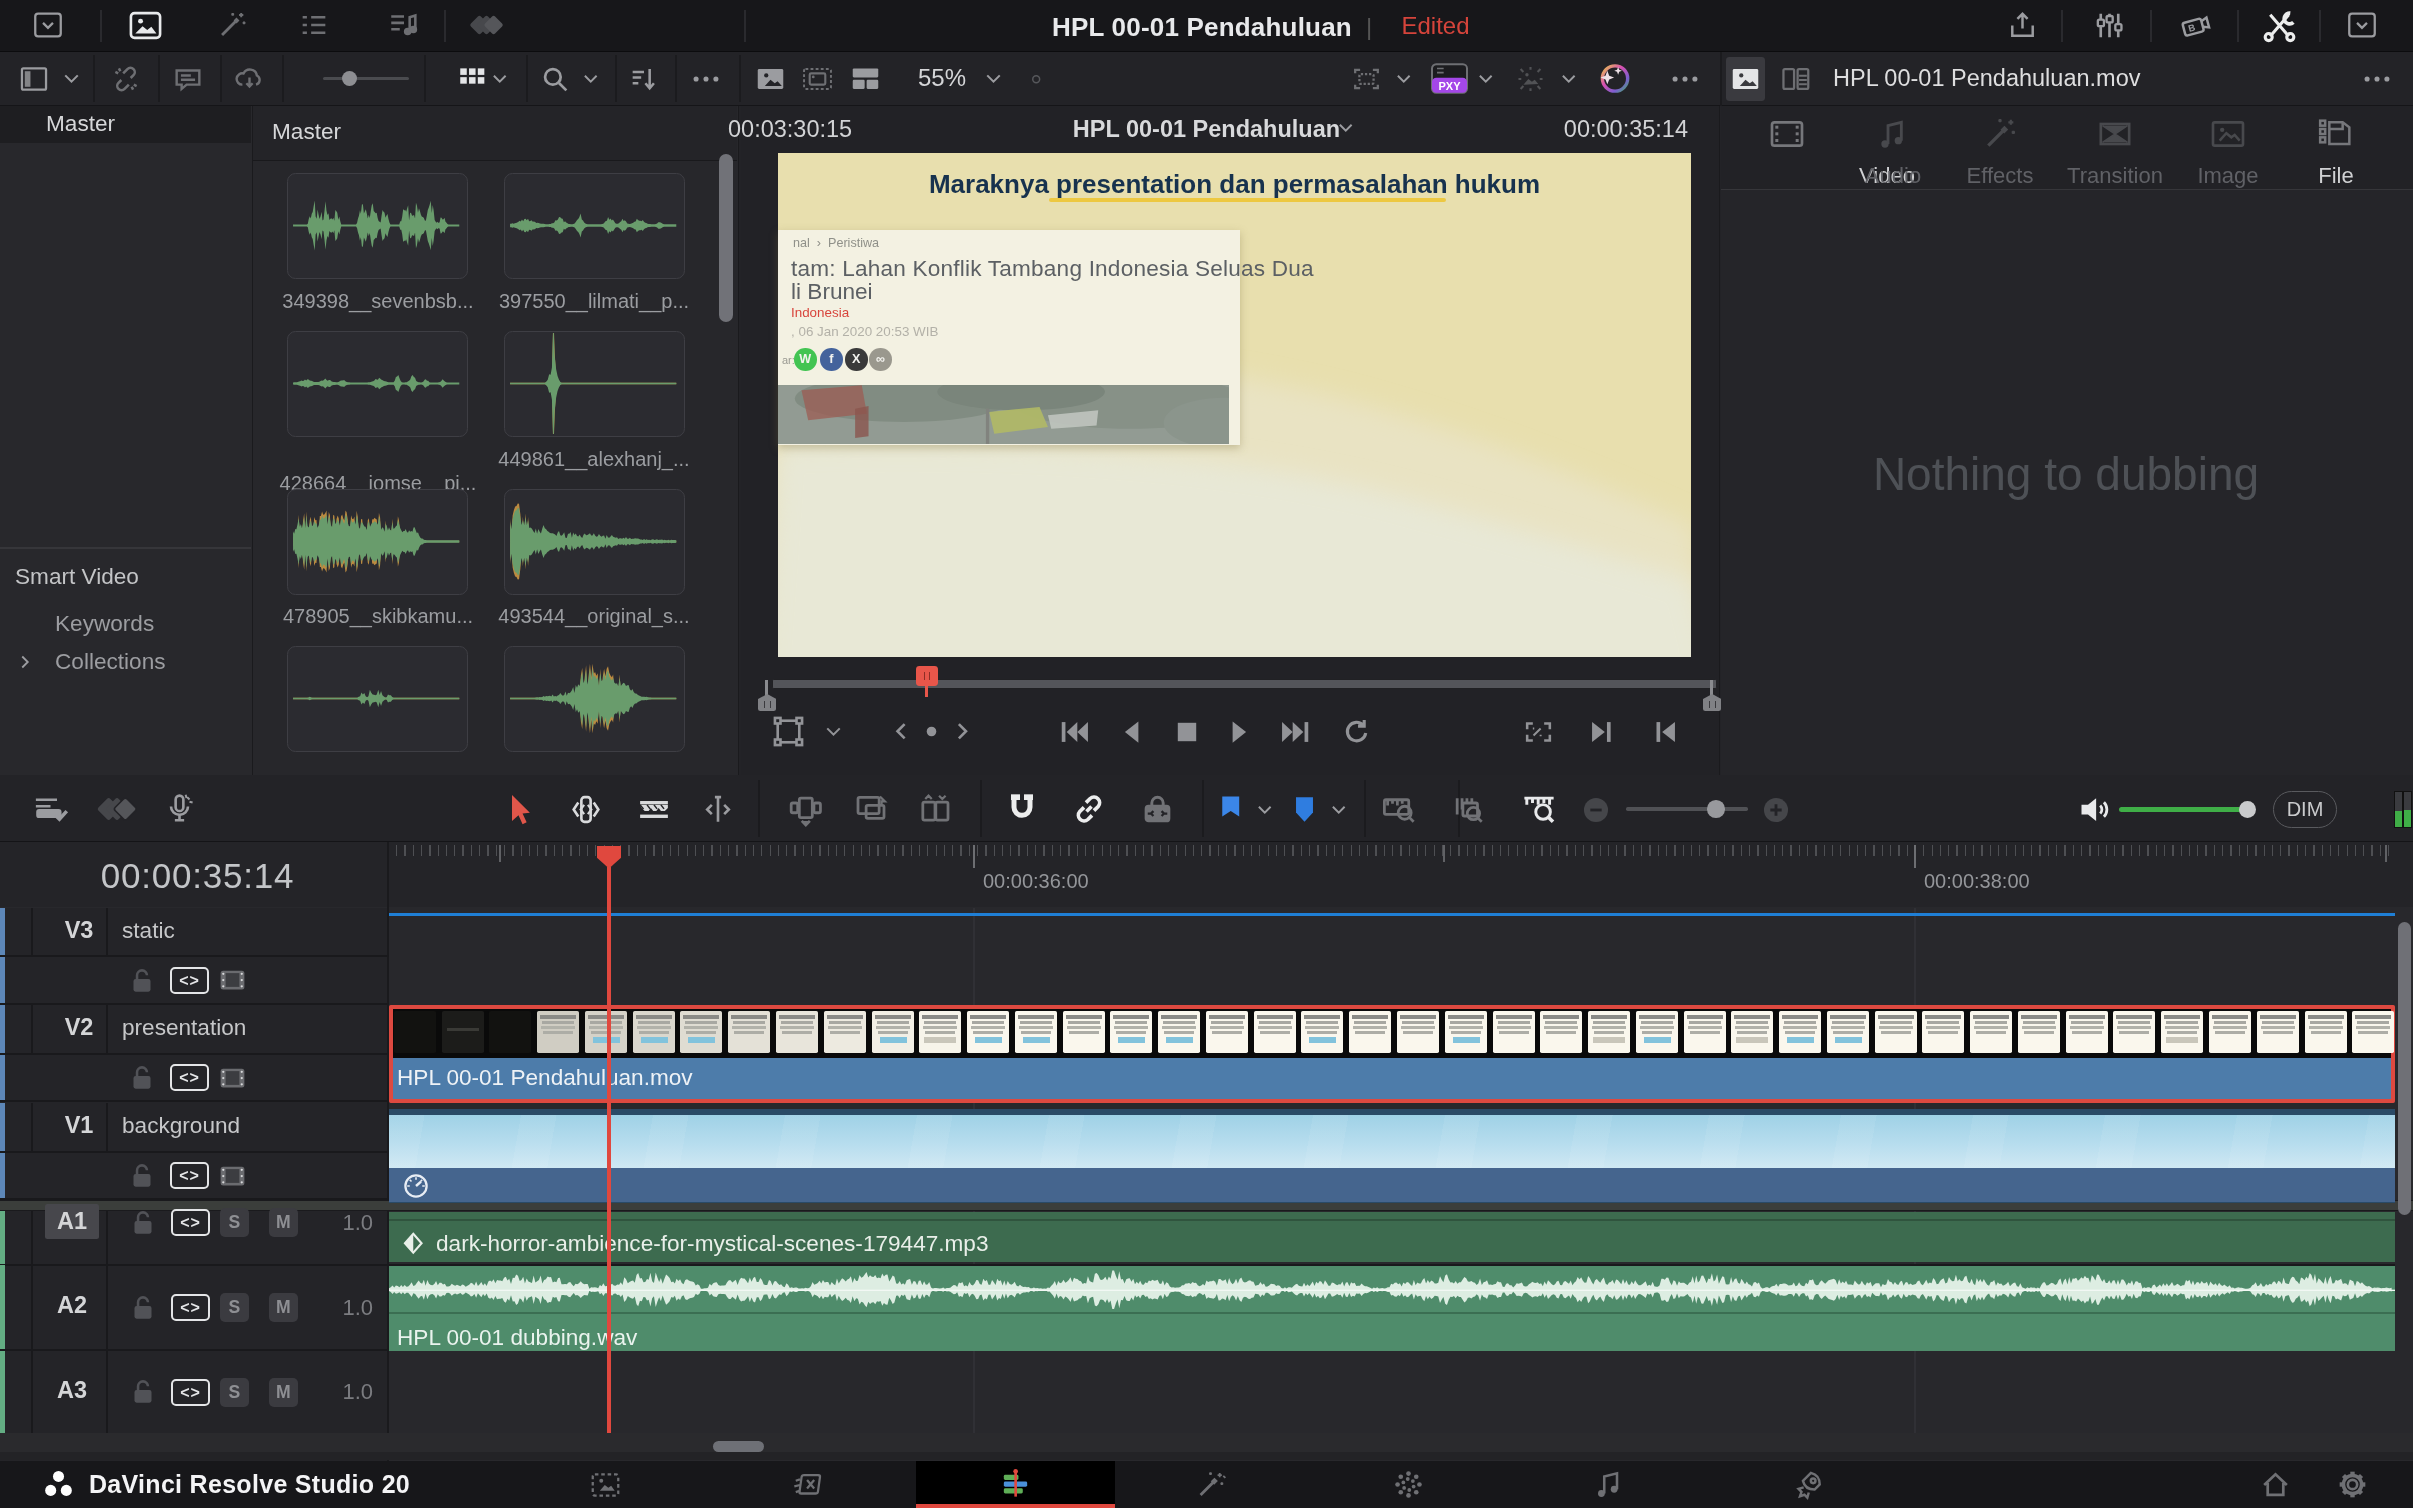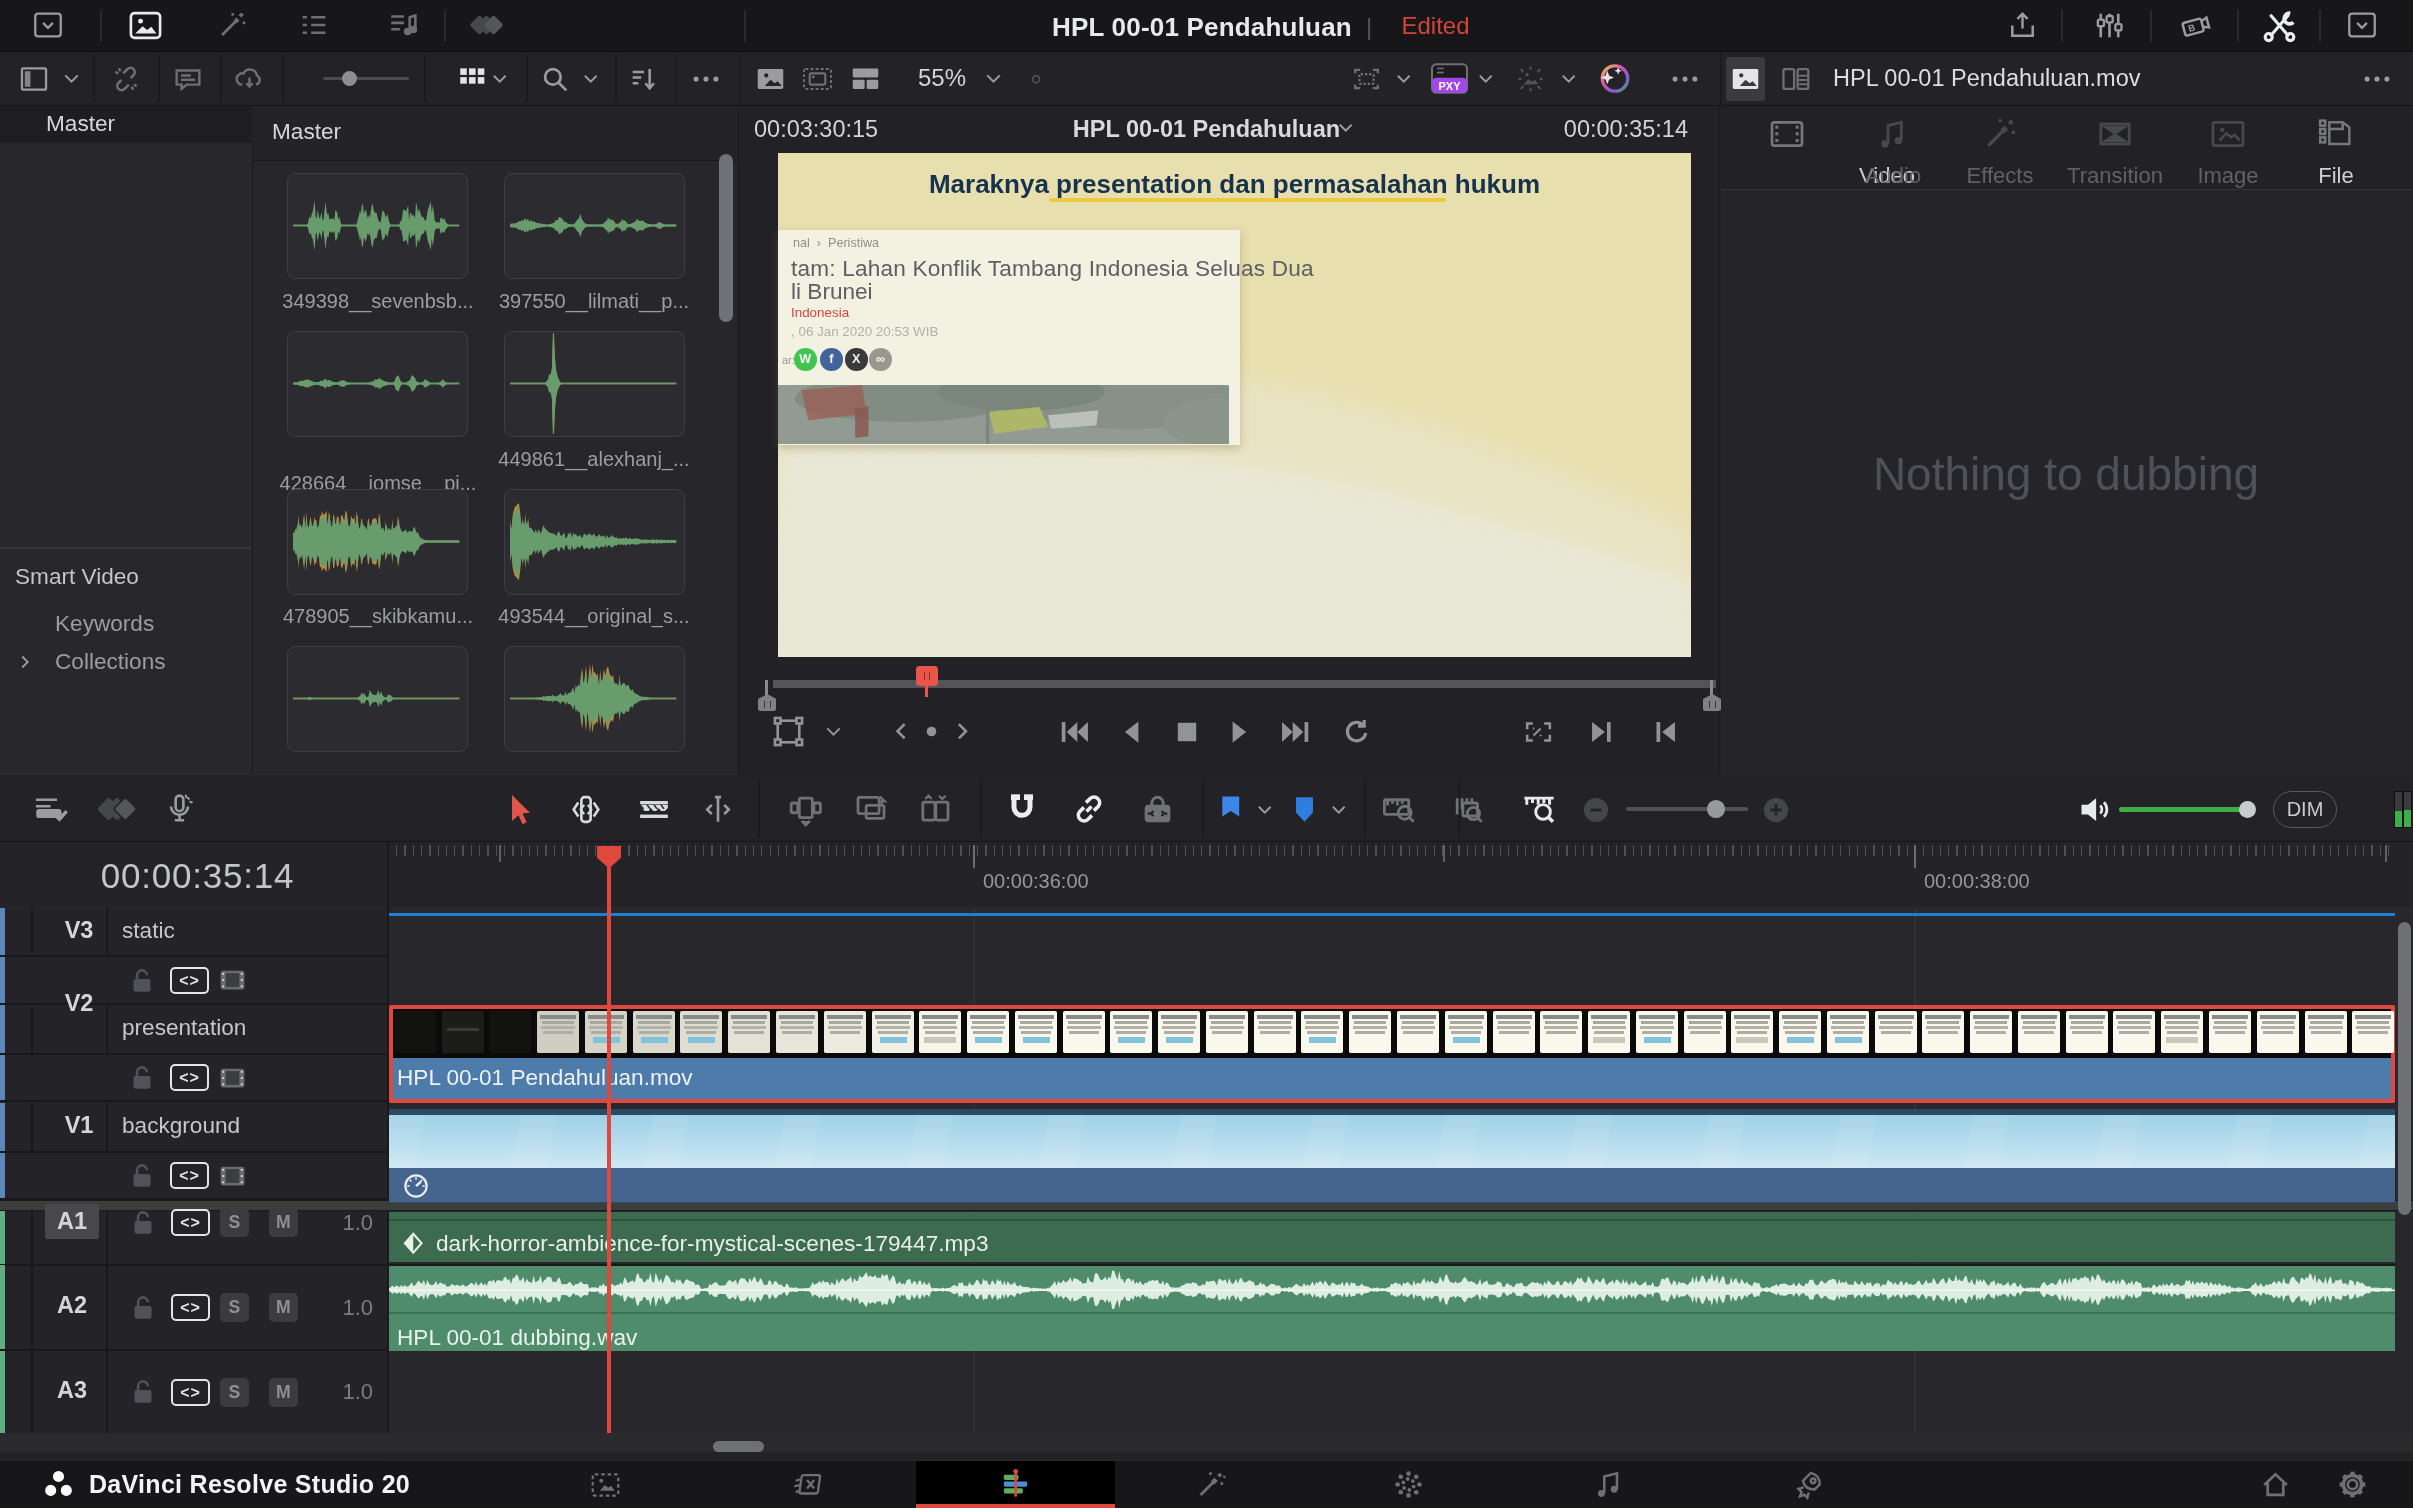--- a/index.html
+++ b/index.html
@@ -329,21 +329,21 @@
         <polygon points="6.0,59.0 7.7,59.0 9.3,59.0 11.0,59.0 12.7,59.0 14.3,59.0 16.0,59.0 17.6,59.0 19.3,59.0 21.0,59.0 22.6,59.0 24.3,58.7 26.0,57.8 27.6,58.9 29.3,59.0 31.0,59.0 32.6,59.0 34.3,59.0 35.9,59.0 37.6,59.0 39.3,59.0 40.9,59.0 42.6,59.0 44.3,59.0 45.9,59.0 47.6,59.0 49.3,59.0 50.9,59.0 52.6,59.0 54.3,59.0 55.9,59.0 57.6,59.0 59.2,59.0 60.9,59.0 62.6,59.0 64.2,59.0 65.9,59.0 67.6,59.0 69.2,59.0 70.9,59.0 72.6,59.0 74.2,59.0 75.9,59.0 77.5,59.0 79.2,59.0 80.9,59.0 82.5,59.0 84.2,58.0 85.9,57.4 87.5,52.8 89.2,55.3 90.9,53.4 92.5,57.4 94.2,58.5 95.8,57.3 97.5,49.7 99.2,53.2 100.8,55.1 102.5,55.4 104.2,56.0 105.8,55.2 107.5,49.6 109.2,55.9 110.8,51.0 112.5,56.1 114.2,57.7 115.8,58.7 117.5,58.6 119.1,55.3 120.8,56.1 122.5,56.0 124.1,58.2 125.8,59.0 127.5,59.0 129.1,59.0 130.8,59.0 132.5,59.0 134.1,59.0 135.8,59.0 137.4,59.0 139.1,59.0 140.8,59.0 142.4,59.0 144.1,59.0 145.8,59.0 147.4,59.0 149.1,59.0 150.8,59.0 152.4,59.0 154.1,59.0 155.7,59.0 157.4,59.0 159.1,59.0 160.7,59.0 162.4,59.0 164.1,59.0 165.7,59.0 167.4,59.0 169.1,59.0 170.7,59.0 172.4,59.0 174.1,59.0 175.7,59.0 177.4,59.0 179.0,59.0 180.7,59.0 182.4,59.0 184.0,59.0 185.7,59.0 187.4,59.0 189.0,59.0 190.7,59.0 192.4,59.0 194.0,59.0 195.7,59.0 197.3,59.0 199.0,59.0 200.7,59.0 202.3,59.0 204.0,59.0 204.0,61.0 202.3,61.0 200.7,61.0 199.0,61.0 197.3,61.0 195.7,61.0 194.0,61.0 192.4,61.0 190.7,61.0 189.0,61.0 187.4,61.0 185.7,61.0 184.0,61.0 182.4,61.0 180.7,61.0 179.0,61.0 177.4,61.0 175.7,61.0 174.1,61.0 172.4,61.0 170.7,61.0 169.1,61.0 167.4,61.0 165.7,61.0 164.1,61.0 162.4,61.0 160.7,61.0 159.1,61.0 157.4,61.0 155.7,61.0 154.1,61.0 152.4,61.0 150.8,61.0 149.1,61.0 147.4,61.0 145.8,61.0 144.1,61.0 142.4,61.0 140.8,61.0 139.1,61.0 137.4,61.0 135.8,61.0 134.1,61.0 132.5,61.0 130.8,61.0 129.1,61.0 127.5,61.0 125.8,61.0 124.1,61.8 122.5,64.0 120.8,63.9 119.1,64.7 117.5,61.4 115.8,61.3 114.2,62.3 112.5,63.9 110.8,69.0 109.2,64.1 107.5,70.4 105.8,64.8 104.2,64.0 102.5,64.6 100.8,64.9 99.2,66.8 97.5,70.3 95.8,62.7 94.2,61.5 92.5,62.6 90.9,66.6 89.2,64.7 87.5,67.2 85.9,62.6 84.2,62.0 82.5,61.0 80.9,61.0 79.2,61.0 77.5,61.0 75.9,61.0 74.2,61.0 72.6,61.0 70.9,61.0 69.2,61.0 67.6,61.0 65.9,61.0 64.2,61.0 62.6,61.0 60.9,61.0 59.2,61.0 57.6,61.0 55.9,61.0 54.3,61.0 52.6,61.0 50.9,61.0 49.3,61.0 47.6,61.0 45.9,61.0 44.3,61.0 42.6,61.0 40.9,61.0 39.3,61.0 37.6,61.0 35.9,61.0 34.3,61.0 32.6,61.0 31.0,61.0 29.3,61.0 27.6,61.1 26.0,62.2 24.3,61.3 22.6,61.0 21.0,61.0 19.3,61.0 17.6,61.0 16.0,61.0 14.3,61.0 12.7,61.0 11.0,61.0 9.3,61.0 7.7,61.0 6.0,61.0" fill="#699c6c" fill-opacity="1.0"></polygon>
       </svg>
     </div>
     <div class="abs" style="left:504px;top:646px;width:181px;height:106px;background:#2b2b30;border:1.7px solid #3e3e44;border-radius:8.4px;overflow:hidden;">
       <svg width="178" height="101" viewBox="0 0 212 120" style="margin-top:0.8px">
         <polygon points="6.0,59.0 7.5,59.0 9.1,59.0 10.6,59.0 12.1,59.0 13.7,59.0 15.2,59.0 16.7,59.0 18.3,59.0 19.8,59.0 21.3,59.0 22.9,59.0 24.4,59.0 26.0,59.0 27.5,59.0 29.0,59.0 30.6,59.0 32.1,59.0 33.6,59.0 35.2,59.0 36.7,59.0 38.2,59.0 39.8,59.0 41.3,59.0 42.8,59.0 44.4,59.0 45.9,58.5 47.4,59.0 49.0,58.5 50.5,58.6 52.0,58.5 53.6,58.4 55.1,58.7 56.7,57.7 58.2,58.8 59.7,58.5 61.3,58.8 62.8,58.3 64.3,57.9 65.9,56.7 67.4,57.8 68.9,58.4 70.5,57.9 72.0,55.9 73.5,58.4 75.1,56.7 76.6,56.8 78.1,56.2 79.7,55.1 81.2,53.2 82.7,56.7 84.3,52.0 85.8,53.5 87.3,51.4 88.9,52.5 90.4,32.2 92.0,23.4 93.5,50.7 95.0,34.5 96.6,20.3 98.1,51.6 99.6,32.5 101.2,18.7 102.7,34.8 104.2,18.6 105.8,30.2 107.3,28.3 108.8,32.9 110.4,29.9 111.9,52.3 113.4,24.7 115.0,49.6 116.5,34.2 118.0,24.5 119.6,33.6 121.1,24.6 122.7,21.5 124.2,29.3 125.7,32.7 127.3,34.6 128.8,31.3 130.3,50.6 131.9,51.3 133.4,51.0 134.9,52.7 136.5,31.5 138.0,52.5 139.5,51.5 141.1,50.7 142.6,51.0 144.1,52.6 145.7,52.1 147.2,52.0 148.7,54.6 150.3,55.4 151.8,54.4 153.3,56.1 154.9,57.0 156.4,57.0 158.0,57.7 159.5,58.2 161.0,58.6 162.6,58.9 164.1,58.9 165.6,59.0 167.2,59.0 168.7,59.0 170.2,59.0 171.8,59.0 173.3,59.0 174.8,59.0 176.4,59.0 177.9,59.0 179.4,59.0 181.0,59.0 182.5,59.0 184.0,59.0 185.6,59.0 187.1,59.0 188.7,59.0 190.2,59.0 191.7,59.0 193.3,59.0 194.8,59.0 196.3,59.0 197.9,59.0 199.4,59.0 200.9,59.0 202.5,59.0 204.0,59.0 204.0,61.0 202.5,61.0 200.9,61.0 199.4,61.0 197.9,61.0 196.3,61.0 194.8,61.0 193.3,61.0 191.7,61.0 190.2,61.0 188.7,61.0 187.1,61.0 185.6,61.0 184.0,61.0 182.5,61.0 181.0,61.0 179.4,61.0 177.9,61.0 176.4,61.0 174.8,61.0 173.3,61.0 171.8,61.0 170.2,61.0 168.7,61.0 167.2,61.0 165.6,61.0 164.1,61.1 162.6,61.1 161.0,61.4 159.5,61.8 158.0,62.3 156.4,63.0 154.9,63.0 153.3,63.9 151.8,65.6 150.3,64.6 148.7,65.4 147.2,68.0 145.7,67.9 144.1,67.4 142.6,69.0 141.1,69.3 139.5,68.5 138.0,67.5 136.5,88.5 134.9,67.3 133.4,69.0 131.9,68.7 130.3,69.4 128.8,88.7 127.3,85.4 125.7,87.3 124.2,90.7 122.7,98.5 121.1,95.4 119.6,86.4 118.0,95.5 116.5,85.8 115.0,70.4 113.4,95.3 111.9,67.7 110.4,90.1 108.8,87.1 107.3,91.7 105.8,89.8 104.2,101.4 102.7,85.2 101.2,101.3 99.6,87.5 98.1,68.4 96.6,99.7 95.0,85.5 93.5,69.3 92.0,96.6 90.4,87.8 88.9,67.5 87.3,68.6 85.8,66.5 84.3,68.0 82.7,63.3 81.2,66.8 79.7,64.9 78.1,63.8 76.6,63.2 75.1,63.3 73.5,61.6 72.0,64.1 70.5,62.1 68.9,61.6 67.4,62.2 65.9,63.3 64.3,62.1 62.8,61.7 61.3,61.2 59.7,61.5 58.2,61.2 56.7,62.3 55.1,61.3 53.6,61.6 52.0,61.5 50.5,61.4 49.0,61.5 47.4,61.0 45.9,61.5 44.4,61.0 42.8,61.0 41.3,61.0 39.8,61.0 38.2,61.0 36.7,61.0 35.2,61.0 33.6,61.0 32.1,61.0 30.6,61.0 29.0,61.0 27.5,61.0 26.0,61.0 24.4,61.0 22.9,61.0 21.3,61.0 19.8,61.0 18.3,61.0 16.7,61.0 15.2,61.0 13.7,61.0 12.1,61.0 10.6,61.0 9.1,61.0 7.5,61.0 6.0,61.0" fill="#bb8a40" fill-opacity="1.0"></polygon>
         <polygon points="6.0,59.0 7.5,59.0 9.1,59.0 10.6,59.0 12.1,59.0 13.7,59.0 15.2,59.0 16.7,59.0 18.3,59.0 19.8,59.0 21.3,59.0 22.9,59.0 24.4,59.0 26.0,59.0 27.5,59.0 29.0,59.0 30.6,59.0 32.1,59.0 33.6,59.0 35.2,59.0 36.7,58.9 38.2,58.5 39.8,58.7 41.3,58.1 42.8,58.5 44.4,58.2 45.9,56.9 47.4,58.0 49.0,57.0 50.5,57.2 52.0,57.1 53.6,56.8 55.1,57.5 56.7,55.3 58.2,57.6 59.7,56.9 61.3,57.6 62.8,56.5 64.3,55.8 65.9,53.4 67.4,55.6 68.9,56.7 70.5,55.9 72.0,51.7 73.5,56.7 75.1,53.3 76.6,53.6 78.1,52.5 79.7,50.2 81.2,46.4 82.7,53.4 84.3,44.0 85.8,47.1 87.3,42.9 88.9,45.0 90.4,36.3 92.0,28.2 93.5,41.4 95.0,38.4 96.6,25.4 98.1,43.3 99.6,36.6 101.2,23.9 102.7,38.7 104.2,23.9 105.8,34.5 107.3,32.7 108.8,37.0 110.4,34.2 111.9,44.5 113.4,29.5 115.0,39.2 116.5,38.1 118.0,29.3 119.6,37.6 121.1,29.3 122.7,26.5 124.2,33.7 125.7,36.8 127.3,38.5 128.8,35.5 130.3,41.2 131.9,42.5 133.4,41.9 134.9,45.4 136.5,35.7 138.0,45.1 139.5,42.9 141.1,41.3 142.6,42.0 144.1,45.2 145.7,44.2 147.2,44.0 148.7,49.1 150.3,50.8 151.8,48.8 153.3,52.3 154.9,54.1 156.4,53.9 158.0,55.4 159.5,56.4 161.0,57.1 162.6,57.8 164.1,57.8 165.6,57.9 167.2,58.1 168.7,58.0 170.2,58.6 171.8,58.8 173.3,58.8 174.8,59.0 176.4,59.0 177.9,59.0 179.4,59.0 181.0,59.0 182.5,59.0 184.0,59.0 185.6,59.0 187.1,59.0 188.7,59.0 190.2,59.0 191.7,59.0 193.3,59.0 194.8,59.0 196.3,59.0 197.9,59.0 199.4,59.0 200.9,59.0 202.5,59.0 204.0,59.0 204.0,61.0 202.5,61.0 200.9,61.0 199.4,61.0 197.9,61.0 196.3,61.0 194.8,61.0 193.3,61.0 191.7,61.0 190.2,61.0 188.7,61.0 187.1,61.0 185.6,61.0 184.0,61.0 182.5,61.0 181.0,61.0 179.4,61.0 177.9,61.0 176.4,61.0 174.8,61.0 173.3,61.2 171.8,61.2 170.2,61.4 168.7,62.0 167.2,61.9 165.6,62.1 164.1,62.2 162.6,62.2 161.0,62.9 159.5,63.6 158.0,64.6 156.4,66.1 154.9,65.9 153.3,67.7 151.8,71.2 150.3,69.2 148.7,70.9 147.2,76.0 145.7,75.8 144.1,74.8 142.6,78.0 141.1,78.7 139.5,77.1 138.0,74.9 136.5,84.3 134.9,74.6 133.4,78.1 131.9,77.5 130.3,78.8 128.8,84.5 127.3,81.5 125.7,83.2 124.2,86.3 122.7,93.5 121.1,90.7 119.6,82.4 118.0,90.7 116.5,81.9 115.0,80.8 113.4,90.5 111.9,75.5 110.4,85.8 108.8,83.0 107.3,87.3 105.8,85.5 104.2,96.1 102.7,81.3 101.2,96.1 99.6,83.4 98.1,76.7 96.6,94.6 95.0,81.6 93.5,78.6 92.0,91.8 90.4,83.7 88.9,75.0 87.3,77.1 85.8,72.9 84.3,76.0 82.7,66.6 81.2,73.6 79.7,69.8 78.1,67.5 76.6,66.4 75.1,66.7 73.5,63.3 72.0,68.3 70.5,64.1 68.9,63.3 67.4,64.4 65.9,66.6 64.3,64.2 62.8,63.5 61.3,62.4 59.7,63.1 58.2,62.4 56.7,64.7 55.1,62.5 53.6,63.2 52.0,62.9 50.5,62.8 49.0,63.0 47.4,62.0 45.9,63.1 44.4,61.8 42.8,61.5 41.3,61.9 39.8,61.3 38.2,61.5 36.7,61.1 35.2,61.0 33.6,61.0 32.1,61.0 30.6,61.0 29.0,61.0 27.5,61.0 26.0,61.0 24.4,61.0 22.9,61.0 21.3,61.0 19.8,61.0 18.3,61.0 16.7,61.0 15.2,61.0 13.7,61.0 12.1,61.0 10.6,61.0 9.1,61.0 7.5,61.0 6.0,61.0" fill="#699c6c" fill-opacity="1.0"></polygon>
       </svg>
     </div>
     <div class="abs" style="left:741px;top:106px;width:979px;height:670px;background:#222226;border-right:1.7px solid #1a1a1d;"></div>
-    <div class="abs" style="left:754px;top:116px;font-size:23.5px;color:#d2d3d5;">00:03:30:15</div>
+    <div class="abs" style="left:728px;top:116px;font-size:23.5px;color:#d2d3d5;">00:03:30:15</div>
     <div class="abs" style="left:955px;top:116px;width:503px;text-align:center;font-size:23.5px;font-weight:bold;color:#d8d9db;">HPL 00-01 Pendahuluan</div>
     <svg class="abs" style="left:1334px;top:116px" width="23.5" height="23.5" viewBox="0 0 24 24">
       <path d="M6 9 L12 15 L18 9" fill="none" stroke="#9b9ca0" stroke-width="2"></path>
     </svg>
     <div class="abs" style="left:1520px;top:116px;width:168px;text-align:right;font-size:23.5px;color:#d2d3d5;">00:00:35:14</div>
     <div class="abs" style="left:778px;top:153px;width:913px;height:504px;background:#e9dfab;overflow:hidden;">
 <svg width="913" height="504" viewBox="0 0 1090 602">
 <defs>
           <filter id="bl" x="-10%" y="-10%" width="120%" height="120%">
             <feGaussianBlur stdDeviation="14"></feGaussianBlur>
@@ -703,21 +703,21 @@
           <circle cx="19.4" cy="7" r=".9"></circle>
           <circle cx="19.4" cy="12" r=".9"></circle>
           <circle cx="19.4" cy="17" r=".9"></circle>
         </g>
       </g>
     </svg>
     <div class="abs" style="left:0;top:1003px;width:389px;height:1.7px;background:#19191c;"></div>
     <div class="abs" style="left:31px;top:908px;width:1.7px;height:48px;background:#19191c;"></div>
     <div class="abs" style="left:106px;top:908px;width:1.7px;height:48px;background:#19191c;"></div>
     <div class="abs" style="left:0;top:1005px;width:5px;height:96px;background:#5d87b8;"></div>
-    <div class="abs" style="left:54px;top:990px;width:50px;text-align:center;font-size:23.5px;font-weight:bold;color:#d4d5d7;">V2</div>
+    <div class="abs" style="left:54px;top:1014px;width:50px;text-align:center;font-size:23.5px;font-weight:bold;color:#d4d5d7;">V2</div>
     <div class="abs" style="left:122px;top:1015px;font-size:22.6px;color:#c6c7c9;">presentation</div>
     <div class="abs" style="left:0;top:1053px;width:389px;height:1.7px;background:#19191c;"></div>
     <svg class="abs" style="left:125px;top:1061px" width="34" height="34" viewBox="0 0 24 24">
       <g fill="#515257">
         <rect x="6" y="10.5" width="12" height="9" rx="1.5"></rect>
         <path d="M8.5 10.5 V8 a3.5 3.5 0 0 1 7 0" fill="none" stroke="#515257" stroke-width="1.8"></path>
       </g>
     </svg>
     <div class="ic" style="left:170px;top:1064px;width:39px;height:27px;border:2.1px solid #e4e5e7;border-radius:5px;color:#e4e5e7;font-size:16px;font-weight:bold;letter-spacing:0.8px;">&lt;&gt;</div>
     <svg class="abs" style="left:215px;top:1063px" width="35" height="30" viewBox="0 0 24 24">

